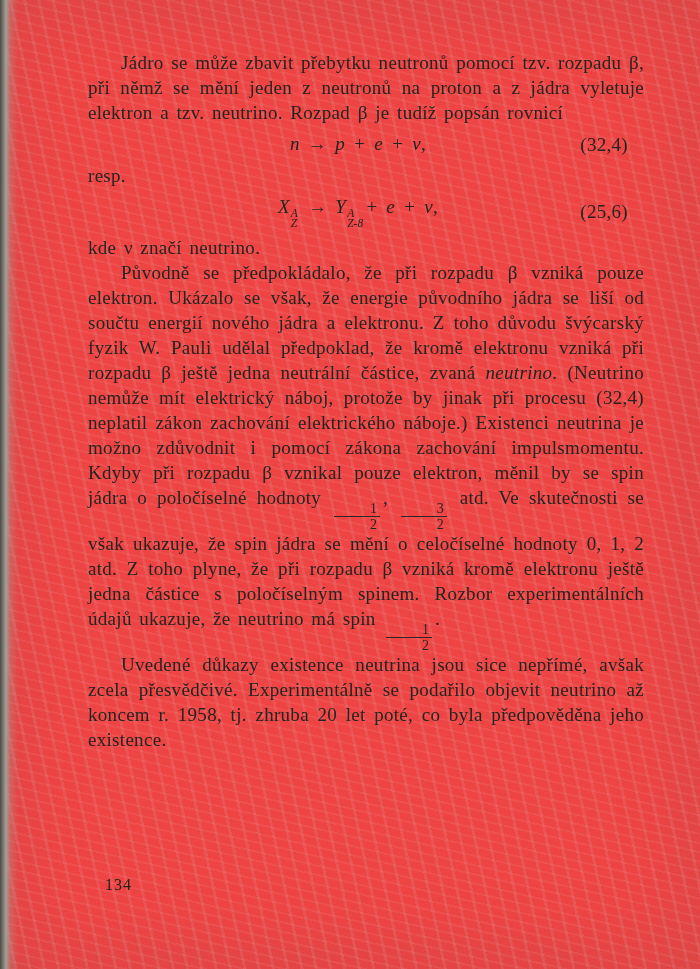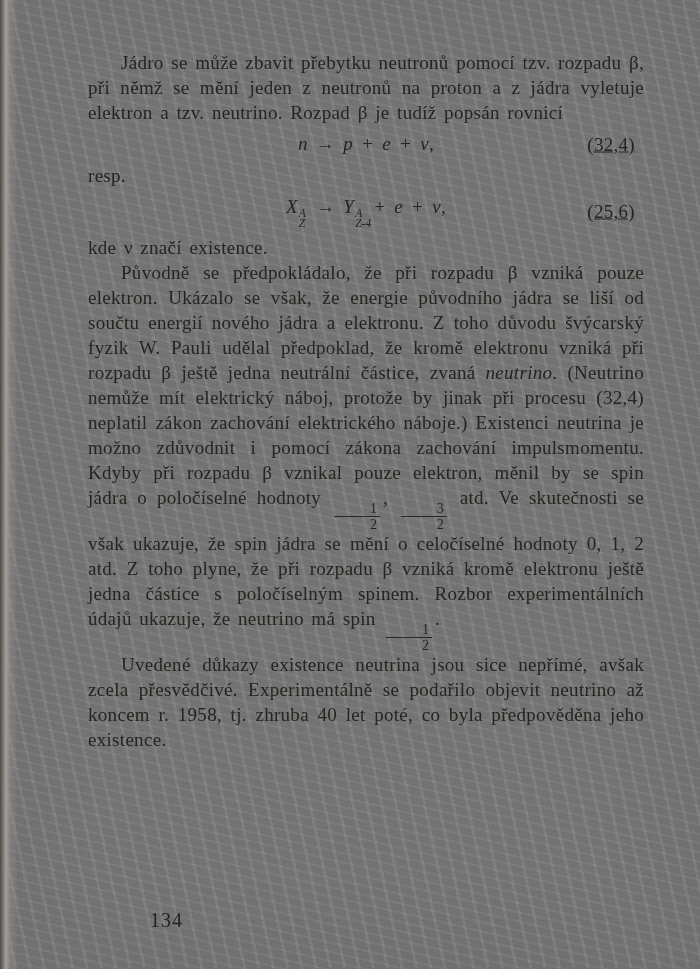--- a/index.html
+++ b/index.html
@@ -4,21 +4,21 @@
 <style>
   html, body {
     margin: 0;
     padding: 0;
     background: #b9b6b0;
   }
   .page {
     position: relative;
     width: 700px;
     height: 969px;
-    background: #737373;
+    background: #ef4444;
     overflow: hidden;
     box-shadow: inset 0 0 90px rgba(95, 90, 78, 0.16);
     font-family: "Liberation Serif", "DejaVu Serif", serif;
     color: #262420;
   }
   
   .page::after {
     content: "";
     position: absolute;
     inset: 0;
@@ -49,33 +49,32 @@
     text-align: justify;
     z-index: 1;
   }
   p { margin: 0; }
   .indent { text-indent: 33px; }
   i, .it { font-style: italic; }
 
   .eq {
     position: relative;
     text-align: center;
-    margin: 6px 0 7px 0;
+    margin: 6px 16px 7px 0;
     font-style: italic;
     letter-spacing: 0.3px;
     word-spacing: 3px;
   }
   .eq .eqnum {
     position: absolute;
-    right: 9px;
+    right: 0;
     top: 50%;
     transform: translateY(-50%);
     font-style: normal;
     letter-spacing: 0.3px;
-    text-decoration: underline;
   }
   
   .ss {
     display: inline-flex;
     flex-direction: column;
     align-items: flex-start;
     font-size: 11.5px;
     line-height: 10px;
     vertical-align: -4px;
     font-style: italic;
@@ -102,26 +101,25 @@
   .frac .den { padding-top: 1px; }
 
   .esub {
     font-size: 12px;
     vertical-align: -4px;
     letter-spacing: 0;
   }
   .pageno {
     position: absolute;
     left: 105px;
-    top: 909px;
-    font-size: 20px;
+    top: 876px;
+    font-size: 16px;
     letter-spacing: 1px;
     color: #24221e;
     z-index: 1;
-    margin-left: 45px;
   }
 </style>
 </head>
 <body>
 
 <div class="page">
   <div class="spine"></div>
 
   <div class="column">
 
@@ -137,38 +135,38 @@
     <p>resp.</p>
 
     <div class="eq">
       <span><i>X</i><span class="ss">
             <span>A</span>
             <span>Z</span>
           </span>
         <span>→</span>
         <i>Y</i><span class="ss">
             <span>A</span>
-            <span>Z-4</span>
+            <span>Z-8</span>
           </span><i>+ e + ν,</i></span>
       <span class="eqnum">(25,6)</span>
     </div>
 
-    <p>kde ν značí existence.</p>
+    <p>kde ν značí neutrino.</p>
 
     <p class="indent"><span>Původně se předpokládalo, že při rozpadu β vzniká pouze elektron. Ukázalo se však, že energie původního jádra se liší od součtu energií nového jádra a elektronu. Z toho důvodu švýcarský fyzik W. Pauli udělal předpoklad, že kromě elektronu vzniká při rozpadu β ještě jedna neutrální částice, zvaná </span><i>neutrino</i><span>. (Neutrino nemůže mít elektrický náboj, protože by jinak při procesu (32,4) neplatil zákon zachování elektrického náboje.) Existenci neutrina je možno zdůvodnit i pomocí zákona zachování impulsmomentu. Kdyby při rozpadu β vznikal pouze elektron, měnil by se spin jádra o poločíselné hodnoty </span><span class="frac">
           <span class="num">1</span>
           <span class="den">2</span>
         </span><span>, </span><span class="frac">
           <span class="num">3</span>
           <span class="den">2</span>
         </span><span> atd. Ve skutečnosti se však ukazuje, že spin jádra se mění o celočíselné hodnoty 0, 1, 2 atd. Z toho plyne, že při rozpadu β vzniká kromě elektronu ještě jedna částice s poločíselným spinem. Rozbor experimentálních údajů ukazuje, že neutrino má spin </span><span class="frac">
           <span class="num">1</span>
           <span class="den">2</span>
         </span><span>.</span></p>
 
-    <p class="indent">Uvedené důkazy existence neutrina jsou sice nepřímé, avšak zcela přesvědčivé. Experimentálně se podařilo objevit neutrino až koncem r. 1958, tj. zhruba 40 let poté, co byla předpověděna jeho existence.</p>
+    <p class="indent">Uvedené důkazy existence neutrina jsou sice nepřímé, avšak zcela přesvědčivé. Experimentálně se podařilo objevit neutrino až koncem r. 1958, tj. zhruba 20 let poté, co byla předpověděna jeho existence.</p>
 
 
 
   </div>
 
   <div class="pageno">134</div>
 </div>
 
 </body></html>

